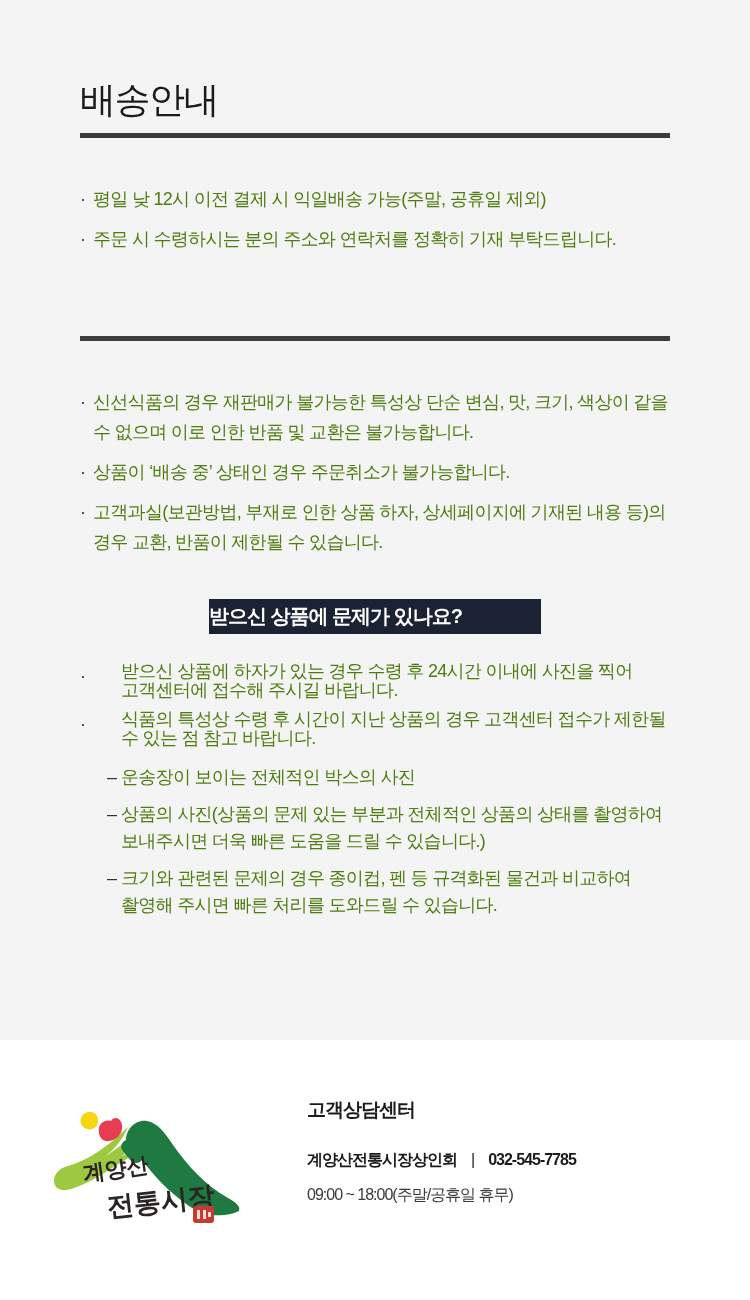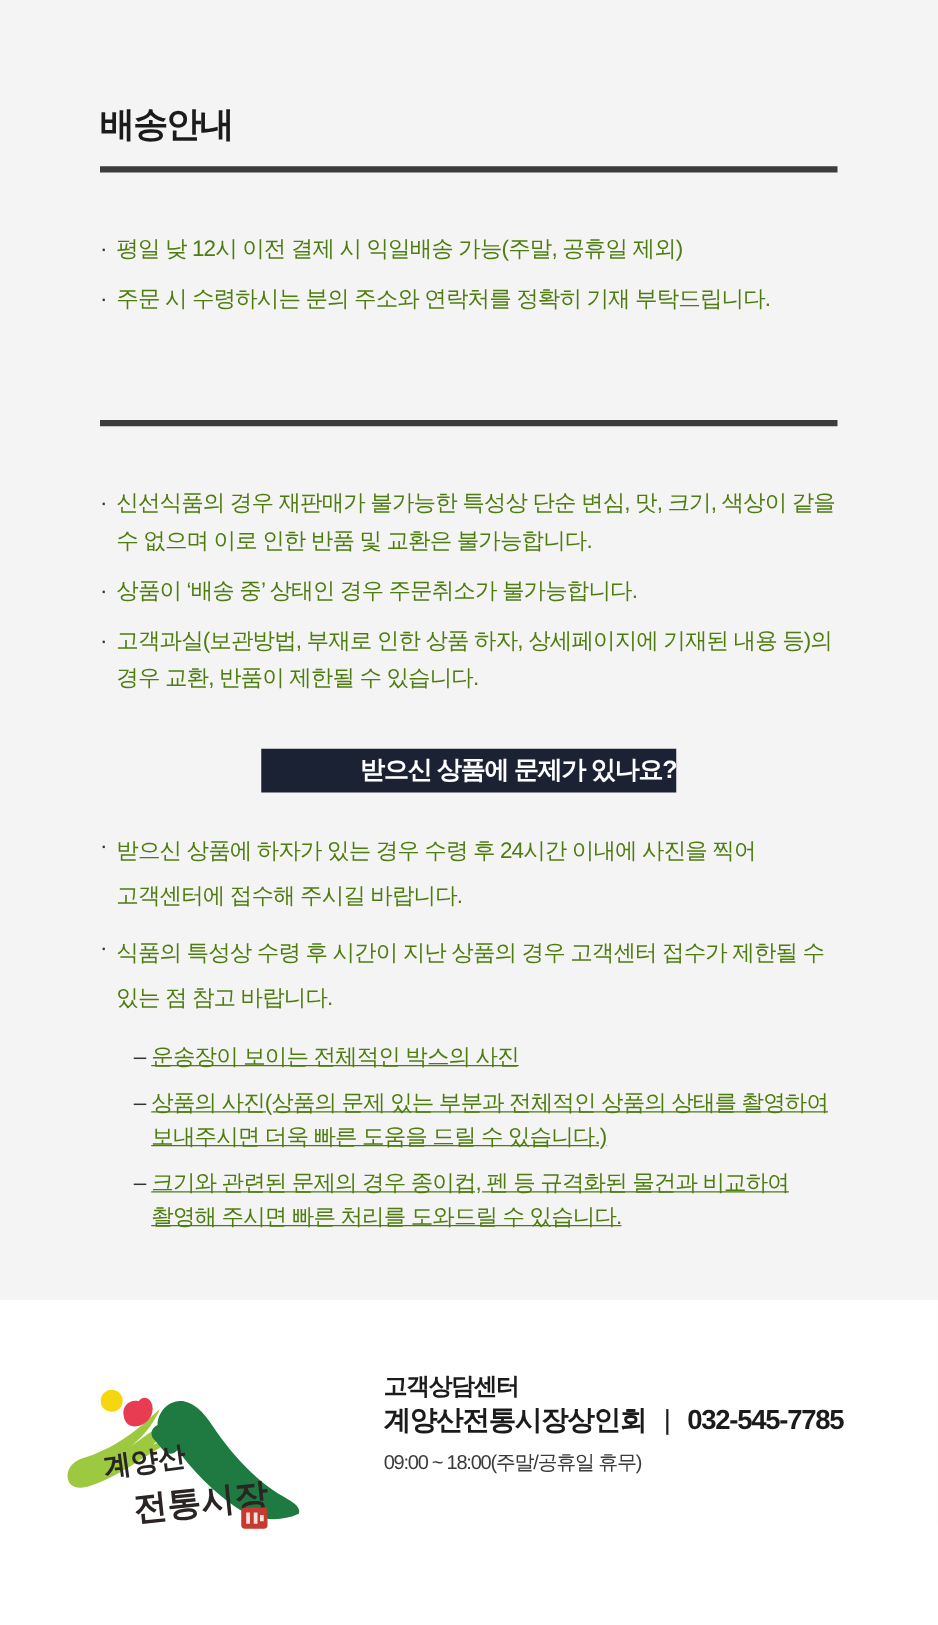--- a/index.html
+++ b/index.html
@@ -12,21 +12,21 @@
   .page { width:750px; height:1300px; position:relative; background:#ffffff; }
 
   
   .info-area {
     width:750px; height:1040px;
     background:#f4f4f4;
     padding:84px 80px 0 80px;
     overflow:hidden;
   }
   .section-title {
-    font-size:28px; font-weight:700; color:#1b1b1b;
+    font-size:36px; font-weight:400; color:#1b1b1b;
     letter-spacing:-1.5px; line-height:32px;
   }
   .rule { height:5px; background:#3c3c3c; margin-top:17px; }
   .section-2 { margin-top:82px; }
 
   ul.bullets { list-style:none; margin-top:46px; }
   ul.bullets li { display:flex; align-items:flex-start; }
   ul.bullets li + li { margin-top:10px; }
   .marker {
     flex:0 0 13px; width:13px;
@@ -36,48 +36,48 @@
     font-size:18px; line-height:30px; color:#4d7c0f;
     letter-spacing:-0.7px; word-break:keep-all;
   }
 
   .problem-banner {
     width:332px; height:35px;
     margin:42px auto 12px auto;
     background:#1b2233;
     color:#ffffff;
     font-size:20px; font-weight:bold; letter-spacing:-1px;
-    text-align:right; line-height:35px;
+    text-align:left; line-height:35px;
   }
   ul.problem-list { margin-top:28px; }
   ul.problem-list .marker { line-height:29px; }
-  ul.problem-list .txt { line-height:36px; }
+  ul.problem-list .txt { line-height:19px;margin-left:28px; }
 
   ul.photo-list { list-style:none; margin-top:16px; padding-left:27px; }
   ul.photo-list li { display:flex; align-items:flex-start; }
   ul.photo-list li + li { margin-top:10px; }
   ul.photo-list .marker { flex:0 0 14px; width:14px; line-height:27px; }
-  ul.photo-list .txt { line-height:27px;text-decoration:underline; }
+  ul.photo-list .txt { line-height:27px; }
 
   
   .footer {
     position:absolute; left:0; top:1040px;
     width:750px; height:260px; background:#ffffff;
   }
   .logo { position:absolute; left:50px; top:1088px; width:230px; height:185px; }
   .contact {
     position:absolute; left:307px; top:1098px; width:400px;
   }
   .contact-title {
     font-size:19px; font-weight:800; color:#1b1b1b;
     letter-spacing:-1px; line-height:24px;
   }
   .contact-org-row {
-    display:flex; align-items:center;
-    font-size:22px; font-weight:800; color:#1b1b1b;
+    margin-top:24px; display:flex; align-items:center;
+    font-size:16px; font-weight:800; color:#1b1b1b;
     letter-spacing:-1px; line-height:28px;
   }
   .contact-org-row .divider { margin:0 14px; font-weight:400; color:#1b1b1b; }
   .contact-hours, .contact-address {
     font-size:16px; font-weight:400; color:#3a3a3a;
     letter-spacing:-1px; line-height:32px;
   }
   .contact-hours { margin-top:5px; }
 </style>
 </head>

